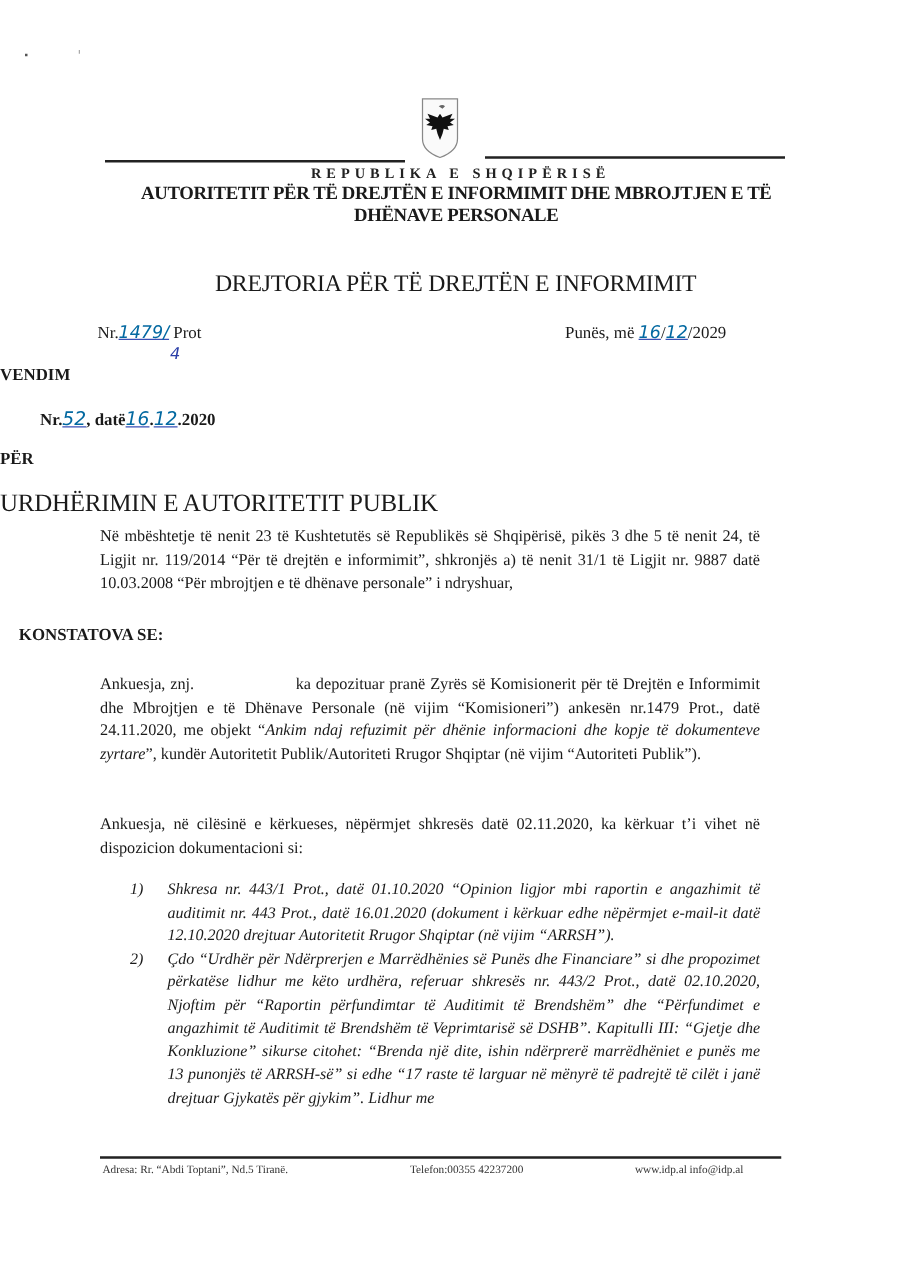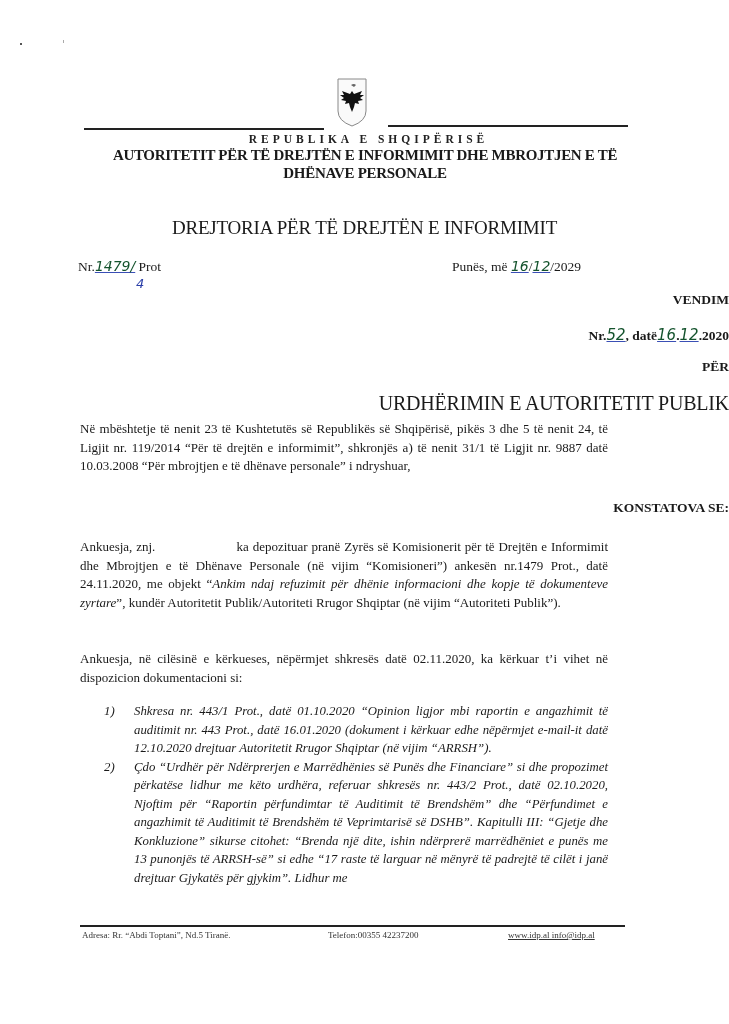--- a/index.html
+++ b/index.html
@@ -5,32 +5,32 @@
   * { box-sizing: border-box; margin: 0; padding: 0; }
   html, body { width: 729px; height: 1024px; background: #ffffff; overflow: hidden; }
   body { position: relative; font-family: "Liberation Serif", serif; color: #1a1a1a; }
   .dot { position: absolute; background: #555; }
   .header-rule { position: absolute; height: 1.5px; background: #222; }
   .emblem { position: absolute; left: 336px; top: 77px; width: 32px; height: 50px; }
   .rep { position: absolute; left: 4px; width: 729px; top: 133px; text-align: center; font-size: 11.5px; letter-spacing: 4px; font-weight: bold; color: #222; }
   .komisioneri { position: absolute; left: 95px; width: 540px; top: 146px; text-align: center; font-size: 15px; font-weight: bold; line-height: 18px; letter-spacing: -0.3px; }
   .drejtoria { position: absolute; left: 0; width: 729px; top: 217px; text-align: center; font-size: 19px; letter-spacing: -0.2px; }
   .nr-prot { position: absolute; left: 78px; top: 258px; font-size: 13.5px; }
-  .hand { font-family: "DejaVu Sans", sans-serif; color: #14532d; font-style: italic; text-decoration: underline; text-decoration-color: #3a4fb5; }
+  .hand { font-family: "DejaVu Sans", sans-serif; color: #0369a1; font-style: italic; text-decoration: underline; text-decoration-color: #3a4fb5; }
   .hand-sub { position: absolute; left: 136px; top: 276px; font-family: "DejaVu Sans", sans-serif; font-style: italic; font-size: 13px; color: #2b3fa8; }
   .tirane { position: absolute; left: 452px; top: 258px; font-size: 13.5px; }
-  .center-bold { position: absolute; left: 0; width: 729px; text-align: right; font-weight: bold; font-size: 13.5px; }
+  .center-bold { position: absolute; left: 0; width: 729px; text-align: left; font-weight: bold; font-size: 13.5px; }
   .para { position: absolute; left: 80px; width: 528px; font-size: 13px; line-height: 18.5px; text-align: justify; }
   .para i { font-style: italic; }
   .list { position: absolute; left: 104px; width: 504px; font-size: 12.8px; line-height: 18.5px; font-style: italic; text-align: justify; }
   .list-item { position: relative; padding-left: 30px; margin-bottom: 0; }
   .list-num { position: absolute; left: 0; top: 0; font-style: italic; }
   .footer-rule { position: absolute; left: 80px; top: 925px; width: 545px; height: 2px; background: #222; }
   .footer { position: absolute; top: 930px; font-size: 9px; color: #333; }
-  .footer-link { text-decoration: underline; }
+  .footer-link { }
 </style>
 </head>
 <body>
 
 <div class="dot" style="left:20px;top:43px;width:2px;height:2px;"></div>
 <div class="dot" style="left:63px;top:40px;width:1px;height:3px;background:#aaa;"></div>
 
 <div class="header-rule" style="left:84px;top:128px;width:240px;"></div>
 <div class="header-rule" style="left:388px;top:125px;width:240px;"></div>
 
@@ -48,21 +48,21 @@
   <span>Nr.</span><span class="hand" style="font-size:14px;">1479/</span>&nbsp;<span>Prot</span>
 </div>
 <div class="hand-sub">4</div>
 
 <div class="tirane">
   <span>Punës, më</span>
   <span class="hand" style="font-size:14px;">16</span>/<span class="hand" style="font-size:14px;">12</span><span>/2029</span>
 </div>
 
 <div class="center-bold" style="top:292px;">VENDIM</div>
-<div class="center-bold" style="top:326px;">
+<div class="center-bold" style="top:326px;padding-left:32px;">
   <span>Nr.</span><span class="hand" style="font-weight:normal;font-size:15px;">52</span><span>, datë</span><span class="hand" style="font-weight:normal;font-size:15px;">16</span>.<span class="hand" style="font-weight:normal;font-size:15px;">12</span><span>.2020</span>
 </div>
 <div class="center-bold" style="top:359px;">PËR</div>
 <div class="center-bold" style="top:392px;font-weight:normal;font-size:20px;letter-spacing:-0.2px;">URDHËRIMIN E AUTORITETIT PUBLIK</div>
 
 <div class="para" style="top:420px;">Në mbështetje të nenit 23 të Kushtetutës së Republikës së Shqipërisë, pikës 3 dhe 5 të nenit 24, të Ligjit nr. 119/2014 “Për të drejtën e informimit”, shkronjës a) të nenit 31/1 të Ligjit nr. 9887 datë 10.03.2008 “Për mbrojtjen e të dhënave personale” i ndryshuar,</div>
 
 <div class="center-bold" style="top:500px;padding-left:15px;">KONSTATOVA SE:</div>
 
 <div class="para" style="top:538px;">

